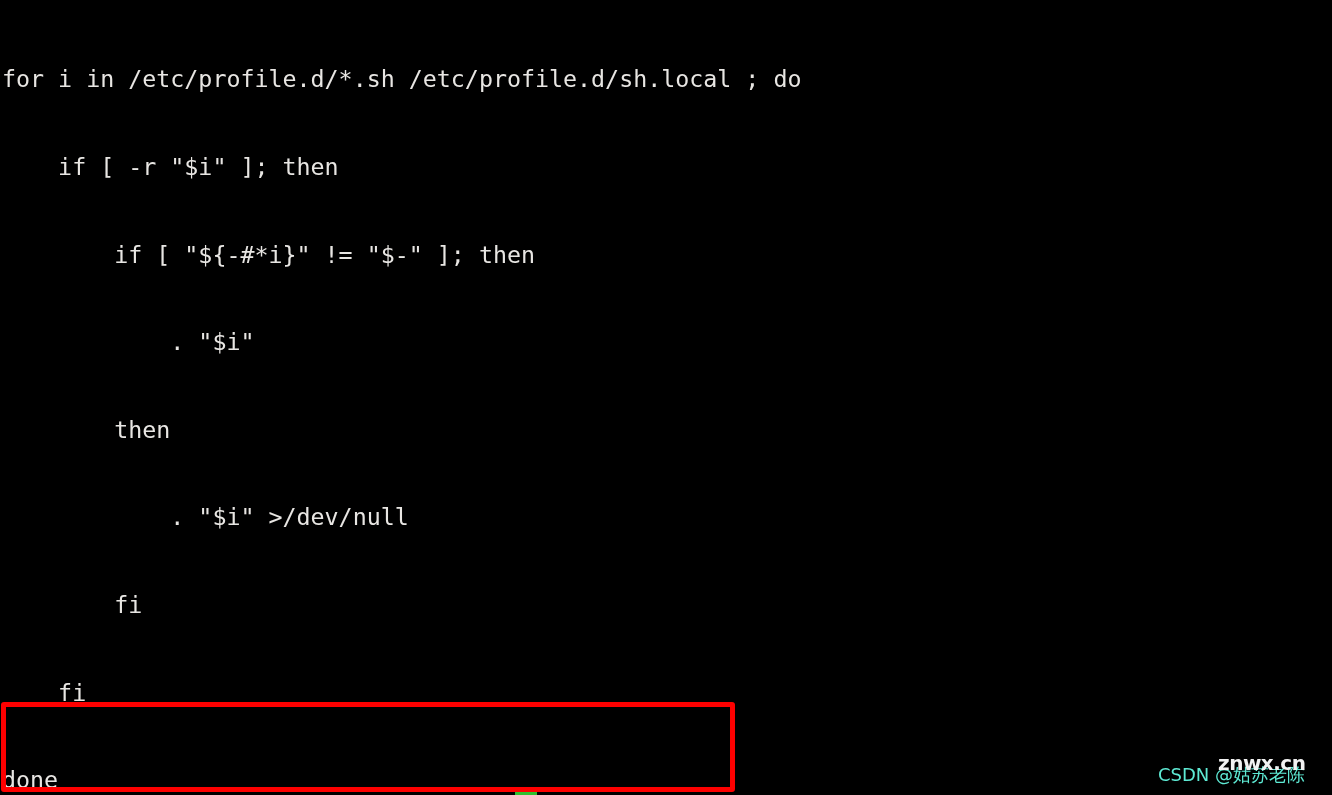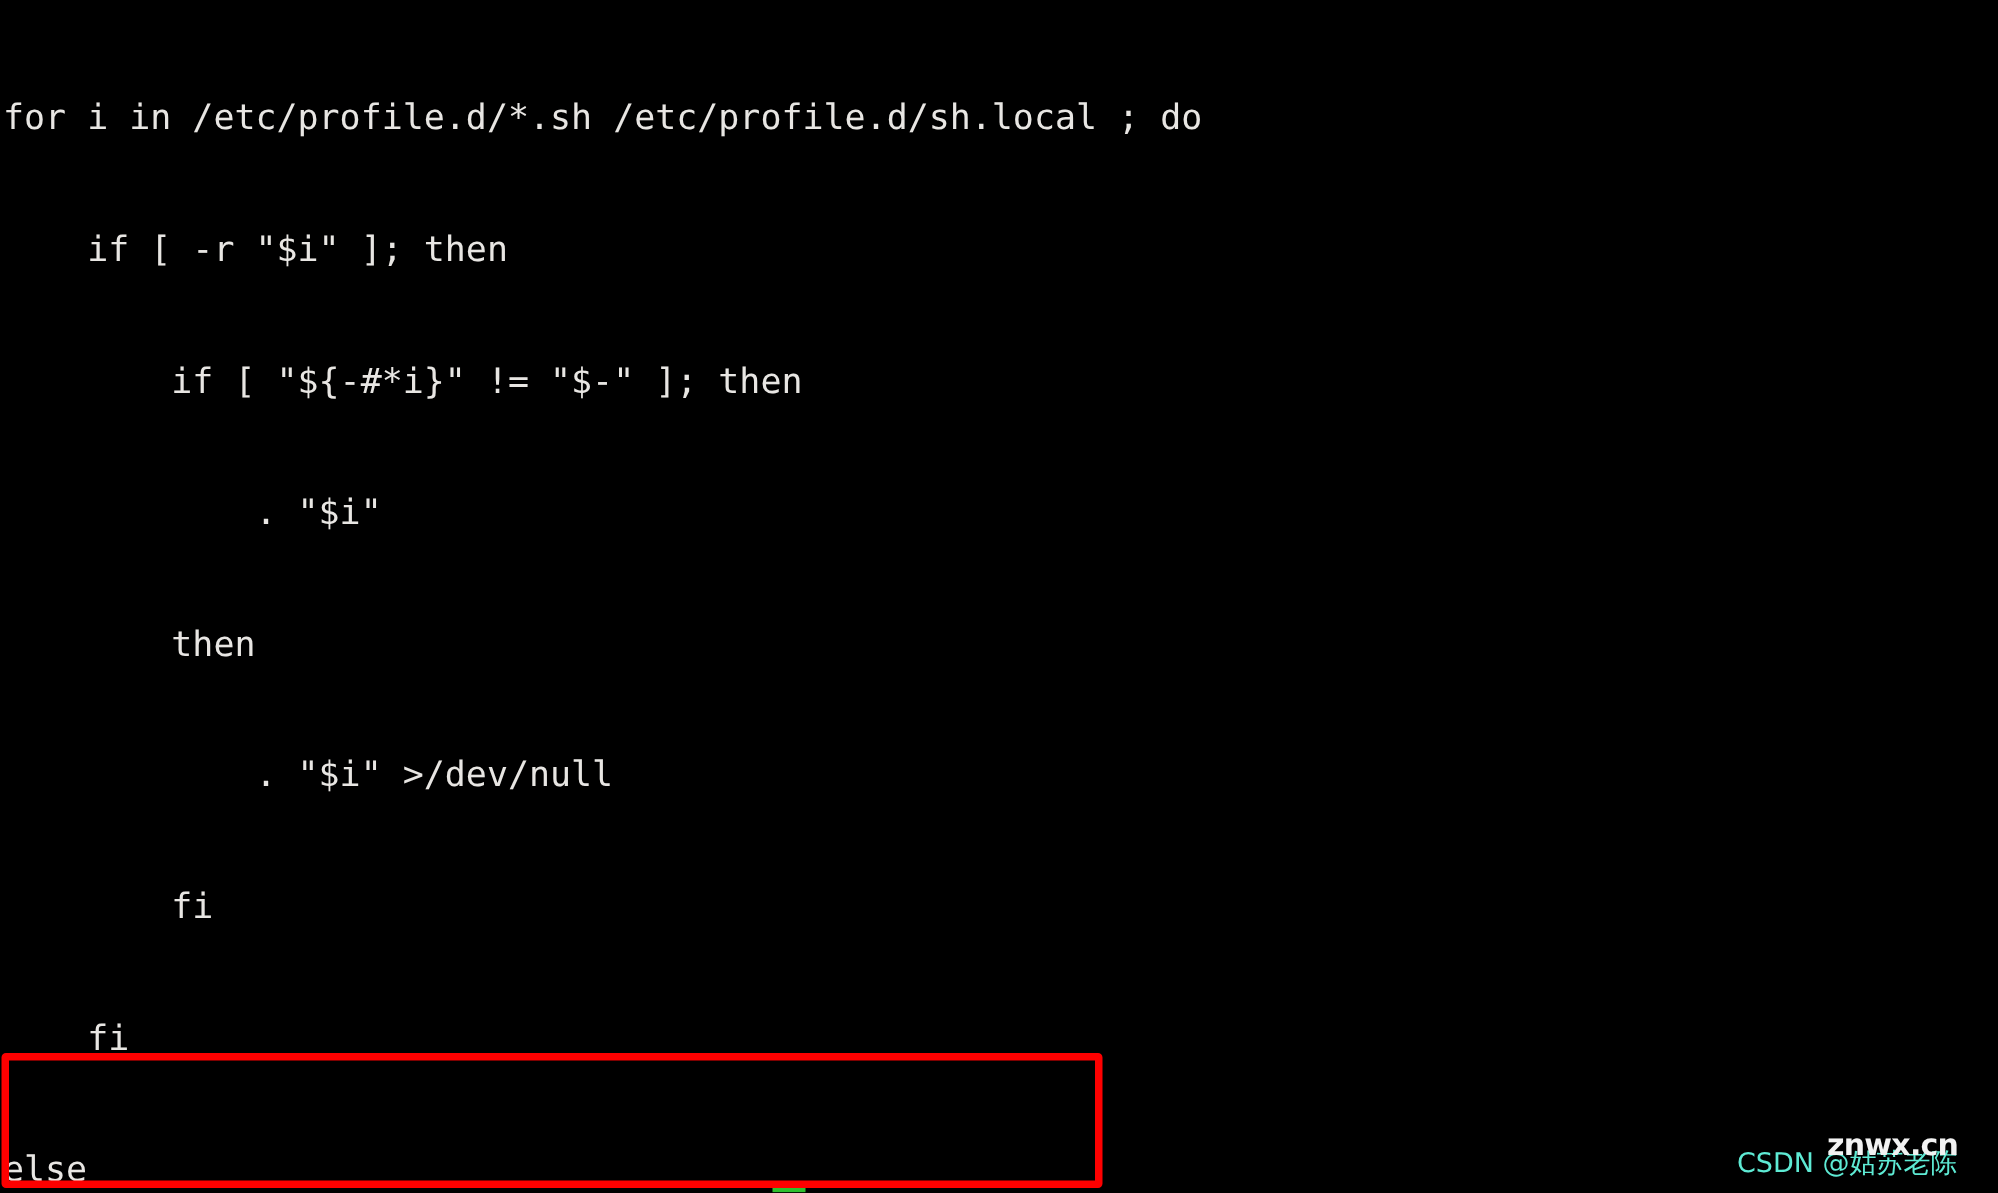--- a/index.html
+++ b/index.html
@@ -94,21 +94,21 @@
 
   <div id="terminal">
     <div class="line">for i in /etc/profile.d/*.sh /etc/profile.d/sh.local ; do</div>
     <div class="line">    if [ -r "$i" ]; then</div>
     <div class="line">        if [ "${-#*i}" != "$-" ]; then</div>
     <div class="line">            . "$i"</div>
     <div class="line">        then</div>
     <div class="line">            . "$i" &gt;/dev/null</div>
     <div class="line">        fi</div>
     <div class="line">    fi</div>
-    <div class="line">else</div>
+    <div class="line">done</div>
     
     
     
     
     
     
     
     
     
     

